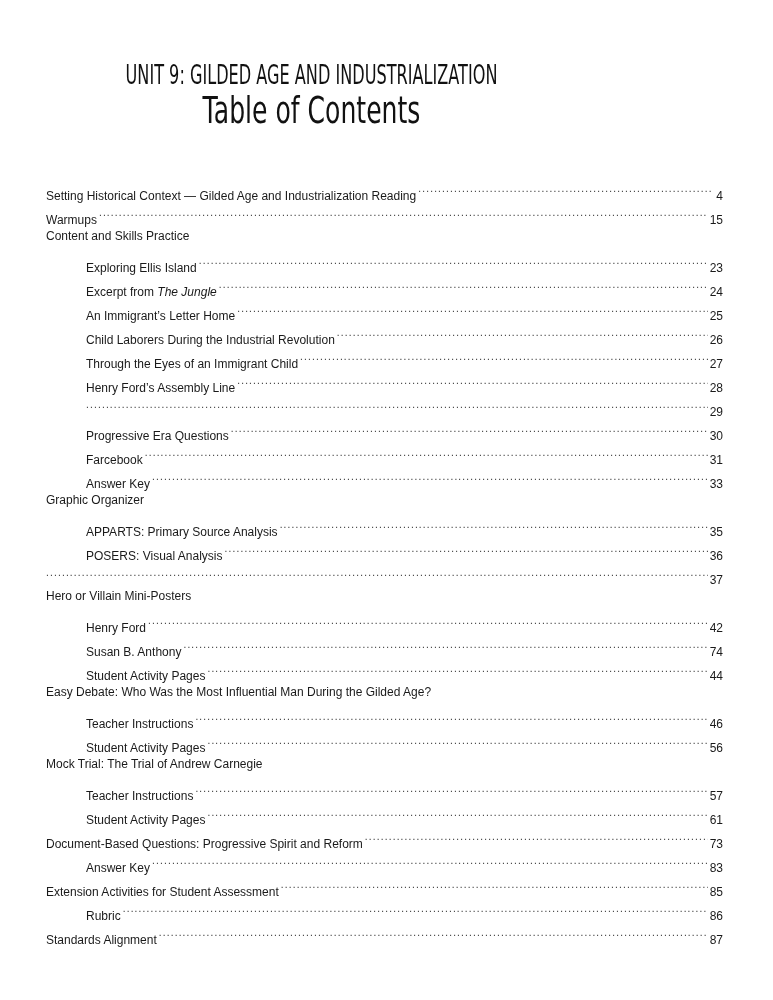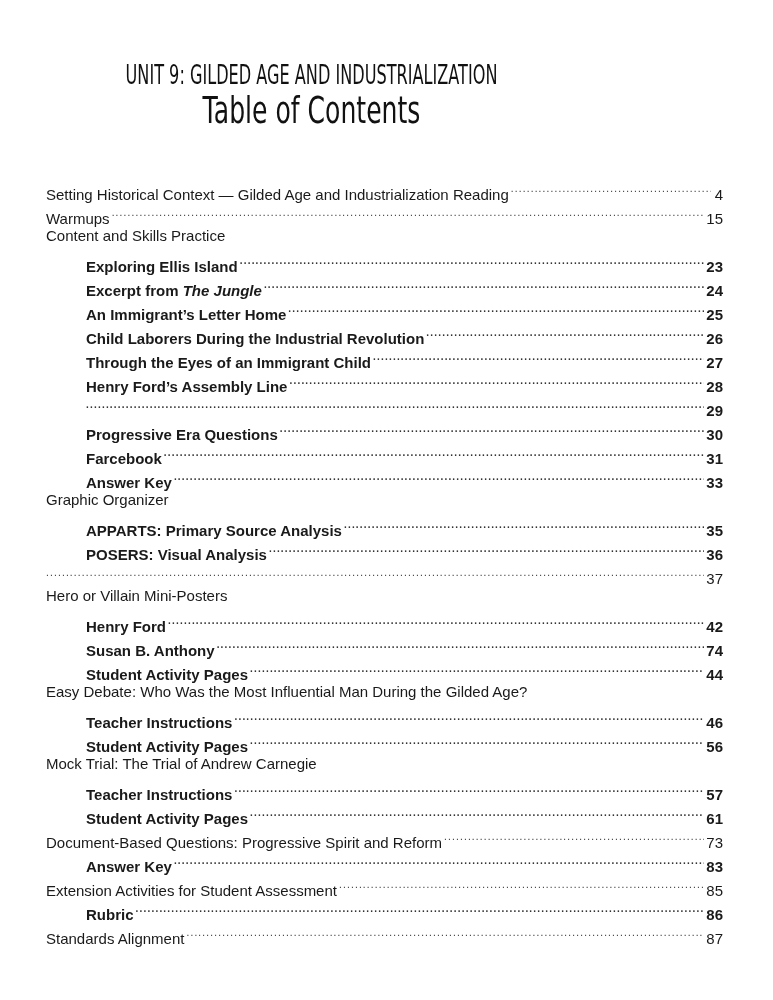--- a/index.html
+++ b/index.html
@@ -47,26 +47,25 @@
       position: absolute;
       top: 176px;
       left: 46px;
       width: 677px;
     }
     .toc-row {
       display: flex;
       align-items: baseline;
       height: 24px;
       line-height: 24px;
-      font-size: 15px;
+      font-size: 12px;
       white-space: nowrap;
     }
     .toc-row.indent {
       padding-left: 40px;
-      font-weight: bold;
     }
     .toc-label {
       flex: 0 0 auto;
       padding-right: 2px;
     }
     .toc-label i {
       font-style: italic;
     }
     .toc-leader {
       flex: 1 1 auto;

